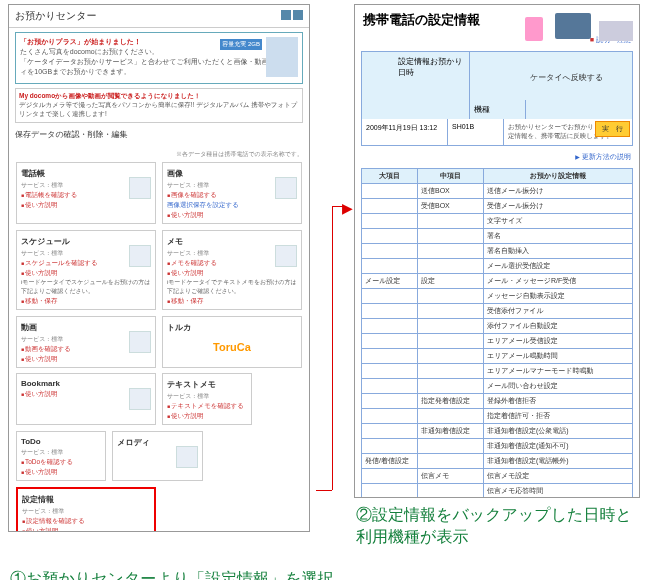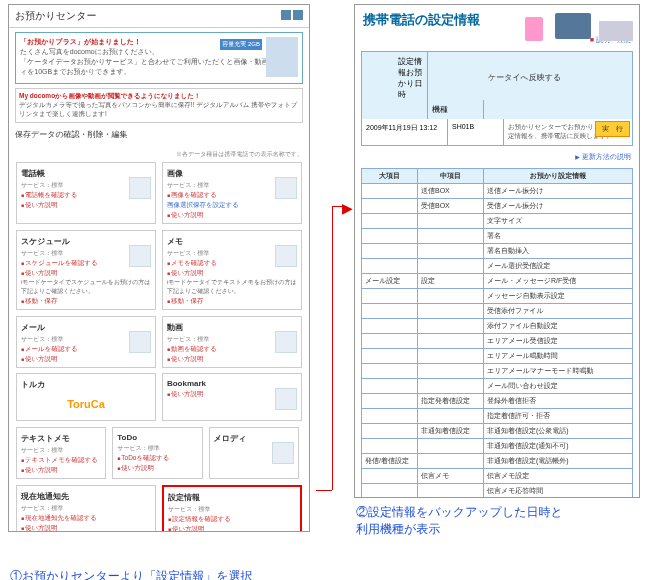--- a/index.html
+++ b/index.html
@@ -21,45 +21,45 @@
   .lp-card { width:48%; margin:1%; border:1px solid #ccc; padding:5px 4px 3px 4px; font-size:7px; color:#555; min-height:48px; position:relative;}
   .lp-card.tall{ min-height:58px;}
   .lp-card h4{ font-size:8px; color:#333; margin-bottom:2px;}
   .lp-card .sub{ color:#888; font-size:6px;}
   .lp-card .blue{ color:#36c; font-size:6.5px; display:block; margin-top:1px;}
   .lp-card .red{ color:#c33; font-size:6.5px; display:block; margin-top:1px;}
   .lp-card .red::before{ content:"■"; color:#c33; font-size:5px; margin-right:1px;}
   .lp-card .icon{ position:absolute; right:4px; top:14px; width:22px; height:22px; background:#e8eef6; border:1px solid #cdd;}
   .highlight-box { border:2px solid #e00 !important; }
   .footer-gray{ margin:2px 6px; height:6px; background:#eee;}
-  .rp-title { padding:6px 8px; font-size:13px; font-weight:bold; color:#0369a1;}
+  .rp-title { padding:6px 8px; font-size:13px; font-weight:bold; color:#000000;}
   .rp-illust { position:absolute; right:4px; top:2px; width:110px; height:38px;}
   .rp-illust .a{position:absolute; left:0; top:10px; width:18px; height:24px; background:#f9c; border-radius:2px;}
   .rp-illust .b{position:absolute; left:30px; top:6px; width:36px; height:26px; background:#579; border-radius:2px;}
   .rp-illust .c{position:absolute; left:74px; top:14px; width:34px; height:20px; background:#ccd;}
   .rp-legend{ text-align:right; font-size:7px; color:#36c; padding:0 8px 2px;}
   .rp-legend::before{content:"■"; color:#c33; margin-right:2px;}
   .rp-box1{ margin:4px 6px; border:1px solid #8ad; }
   .rp-box1-head{ display:flex; background:#dff1fb; font-size:8px; }
   .rp-box1-head > div{ padding:4px; border-right:1px solid #8ad;}
-  .rp-box1-head .c1{ width:66px;padding-left:36px;}
+  .rp-box1-head .c1{ width:108px;padding-left:36px;}
   .rp-box1-head .c2{ width:56px;margin-top:48px;}
   .rp-box1-head .c3{ flex:1; border-right:none; color:#333;margin-top:16px;}
   .rp-box1-body{ display:flex; font-size:7px;}
   .rp-box1-body > div{ padding:4px; border-right:1px solid #8ad;}
   .rp-box1-body .c1{ width:86px;}
   .rp-box1-body .c2{ width:56px;}
   .rp-box1-body .c3{ flex:1; border-right:none; font-size:6.5px; color:#555; position:relative;}
   .exec-btn{ display:inline-block; background:#fc3; color:#333; font-size:7px; padding:2px 6px; border:1px solid #e80; position:absolute; right:2px; top:2px;}
   .rp-update{ text-align:right; font-size:7px; color:#36c; padding:2px 8px;}
   .rp-update::before{content:"▶"; color:#36c; font-size:6px; margin-right:2px;}
   .rp-table{ margin:4px 6px; border:1px solid #8ad; border-collapse:collapse; width:calc(100% - 12px);}
   .rp-table th, .rp-table td{ border:1px solid #8ad; font-size:7px; padding:2px 3px; text-align:left; color:#333;}
   .rp-table thead th{ background:#dff1fb; text-align:center;}
-  .caption{ position:absolute; font-size:12px; color:#1d4ed8; line-height:1.4;}
+  .caption{ position:absolute; font-size:16px; color:#15803d; line-height:1.4;}
   .cap-left{ left:10px; top:568px;}
   .cap-right{ left:356px; top:504px;}
 </style>
 </head>
 <body>
 
 <div class="left-panel">
   <div class="lp-header">
     <span>お預かりセンター</span>
     <span class="icons"><span></span><span></span></span>
@@ -105,27 +105,20 @@
     <div class="lp-card tall">
       <h4>メモ</h4>
       <span class="sub">サービス：標準</span>
       <span class="red">メモを確認する</span>
       <span class="red">使い方説明</span>
       <div style="font-size:6px; color:#666;">iモードケータイでテキストメモをお預けの方は下記よりご確認ください。</div>
       <span class="red">移動・保存</span>
       <div class="icon"></div>
     </div>
     <div class="lp-card">
-      <h4>メール</h4>
-      <span class="sub">サービス：標準</span>
-      <span class="red">メールを確認する</span>
-      <span class="red">使い方説明</span>
-      <div class="icon"></div>
-    </div>
-    <div class="lp-card">
       <h4>動画</h4>
       <span class="sub">サービス：標準</span>
       <span class="red">動画を確認する</span>
       <span class="red">使い方説明</span>
       <div class="icon"></div>
     </div>
     <div class="lp-card toruca">
       <h4>トルカ</h4>
       <div style="text-align:center; color:#f90; font-weight:bold; font-size:11px; margin-top:8px;">ToruCa</div>
     </div>
@@ -142,26 +135,20 @@
     </div>
     <div class="lp-card" style="width:31%;">
       <h4>ToDo</h4>
       <span class="sub">サービス：標準</span>
       <span class="red">ToDoを確認する</span>
       <span class="red">使い方説明</span>
     </div>
     <div class="lp-card" style="width:31%;">
       <h4>メロディ</h4>
       <div class="icon"></div>
-    </div>
-    <div class="lp-card">
-      <h4>現在地通知先</h4>
-      <span class="sub">サービス：標準</span>
-      <span class="red">現在地通知先を確認する</span>
-      <span class="red">使い方説明</span>
     </div>
     <div class="lp-card highlight-box">
       <h4>設定情報</h4>
       <span class="sub">サービス：標準</span>
       <span class="red">設定情報を確認する</span>
       <span class="red">使い方説明</span>
     </div>
   </div>
   <div class="footer-gray"></div>
 </div>

